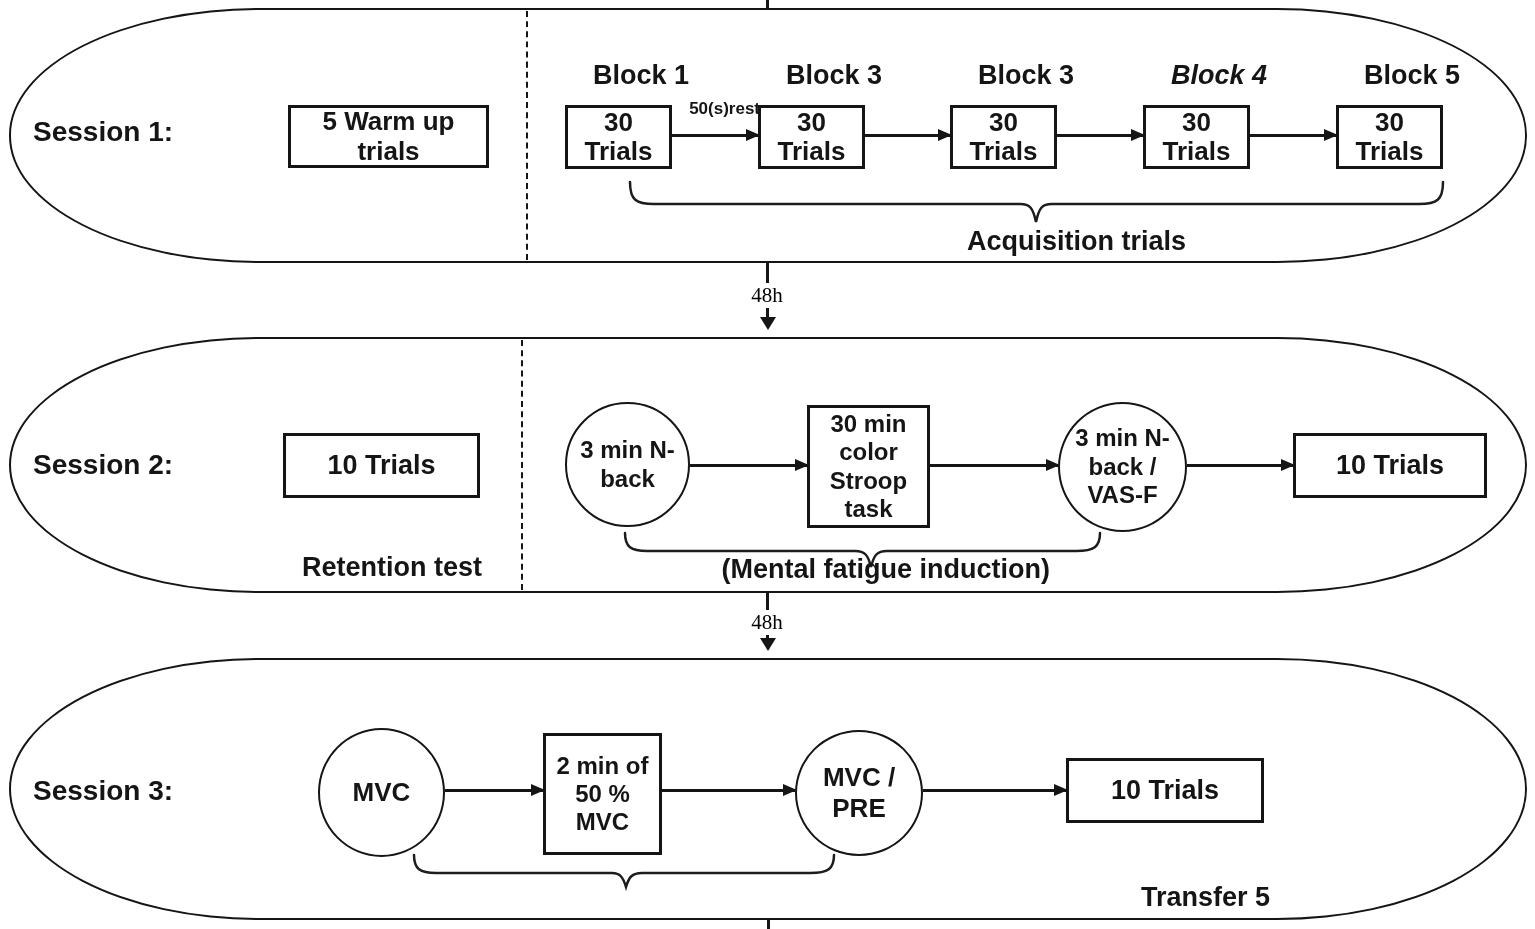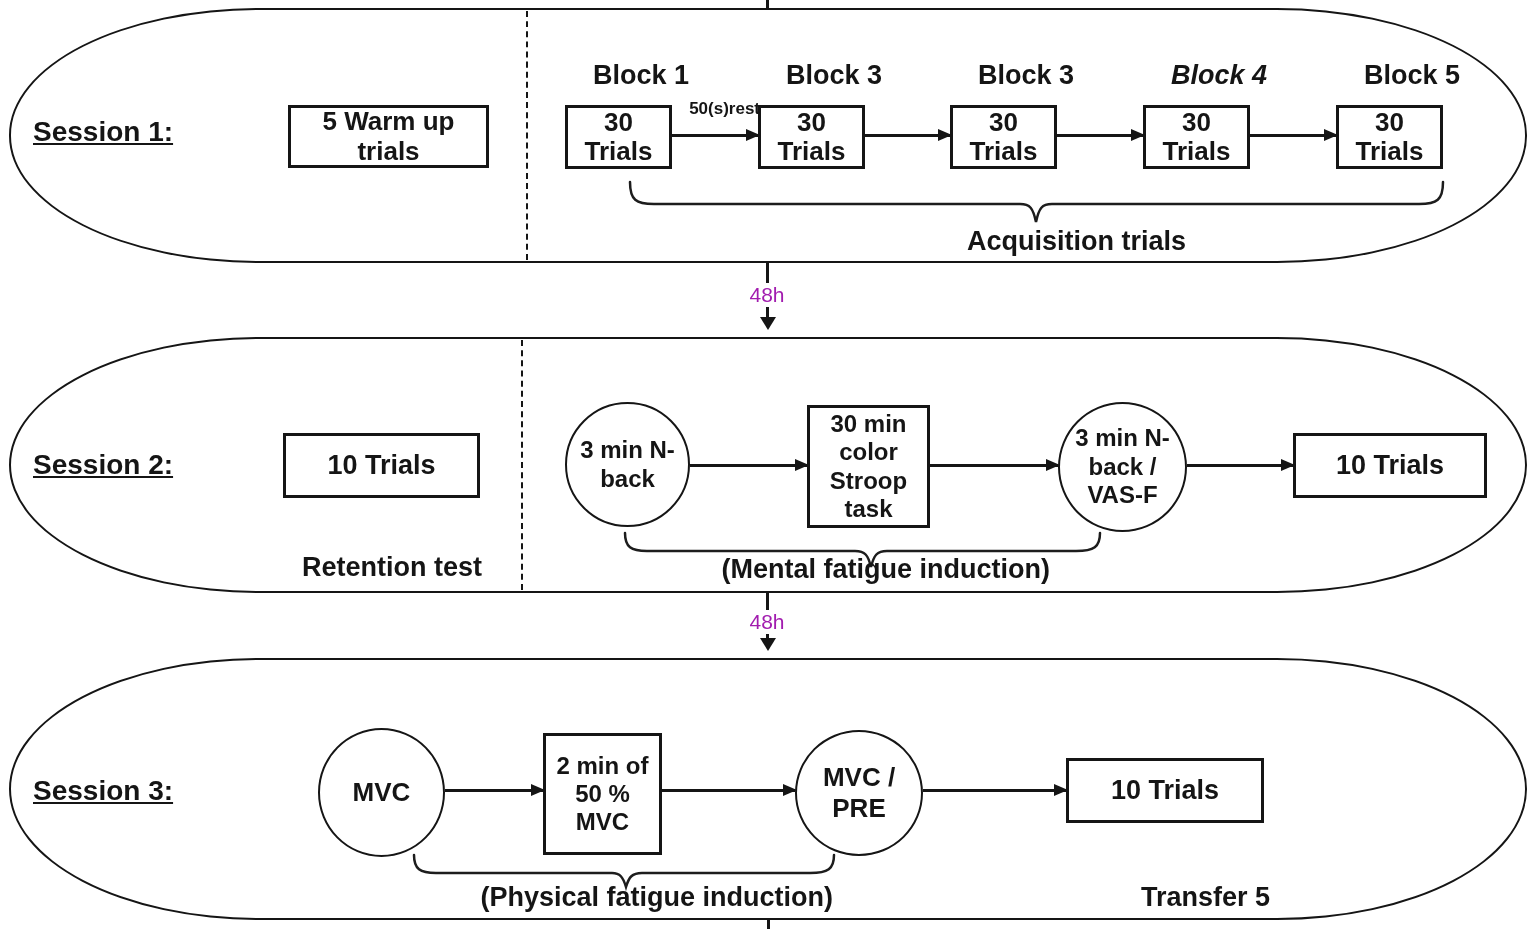--- a/index.html
+++ b/index.html
@@ -5,21 +5,21 @@
   html,body{margin:0;padding:0;background:#ffffff;}
   #figure{
     position:relative;width:1535px;height:929px;background:#ffffff;overflow:hidden;
     font-family:"Liberation Sans","DejaVu Sans",sans-serif;color:#151515;
   }
   .session{
     position:absolute;border:2.5px solid #151515;background:#ffffff;
     box-sizing:border-box;
   }
   .dashed{position:absolute;width:0;border-left:2.5px dashed #151515;}
-  .session-label{position:absolute;font-size:28px;font-weight:bold;white-space:nowrap;text-decoration:underline;}
+  .session-label{position:absolute;font-size:28px;font-weight:bold;white-space:nowrap;}
   .box{
     position:absolute;box-sizing:border-box;border:3px solid #151515;background:#fff;
     display:flex;align-items:center;justify-content:center;text-align:center;
     font-weight:bold;line-height:1.12;
   }
   .circle{
     position:absolute;box-sizing:border-box;border:2.5px solid #151515;background:#fff;
     border-radius:50%;display:flex;align-items:center;justify-content:center;
     text-align:center;font-weight:bold;
   }
@@ -31,22 +31,22 @@
     border-top:6.5px solid transparent;border-bottom:6.5px solid transparent;
     border-left:14px solid #151515;
   }
   .varrow{position:absolute;width:3px;background:#151515;}
   .varrow::after{
     content:'';position:absolute;left:-6.5px;bottom:-12px;width:0;height:0;
     border-left:8px solid transparent;border-right:8px solid transparent;
     border-top:13px solid #151515;
   }
   .interval-lbl{
-    position:absolute;width:60px;text-align:center;font-size:21px;color:#a21caf;
-    background:#fff;z-index:2;
+    position:absolute;width:60px;text-align:center;font-size:21px;color:#000000;
+    background:#fff;z-index:2;font-family:Liberation Serif, serif;
   }
   .tick{position:absolute;width:3px;background:#151515;}
   .brace{position:absolute;}
   .brace path{stroke:#1d1d1d;stroke-width:2.5;fill:none;stroke-linecap:round;}
 </style>
 </head>
 <body>
 
 <div id="figure">
 
@@ -152,17 +152,16 @@
   </div>
   <div class="harrow" style="left:923px;top:789px;width:143px;"></div>
 
   <div class="box" style="left:1066px;top:758px;width:198px;height:65px;font-size:27px;">
     <span>10 Trials</span>
   </div>
 
   <svg class="brace" style="left:412px;top:853px;" width="424" height="40" viewBox="0 0 424 40">
     <path d="M2,2 C2,16 8,20 24,20 L200,20 C208,20 211,24 214,34 C217,24 220,20 230,20 L398,20 C416,20 422,16 422,2"></path>
   </svg>
-  <div class="lbl" style="left:433px;top:882px;width:400px;font-size:27px;">(Physical fatigue induction)</div>
   <div class="lbl" style="left:1070px;top:882px;width:200px;font-size:27px;">Transfer 5</div>
 
   <div class="tick" style="left:767px;top:920px;height:9px;"></div>
 </div>
 
 </body></html>

